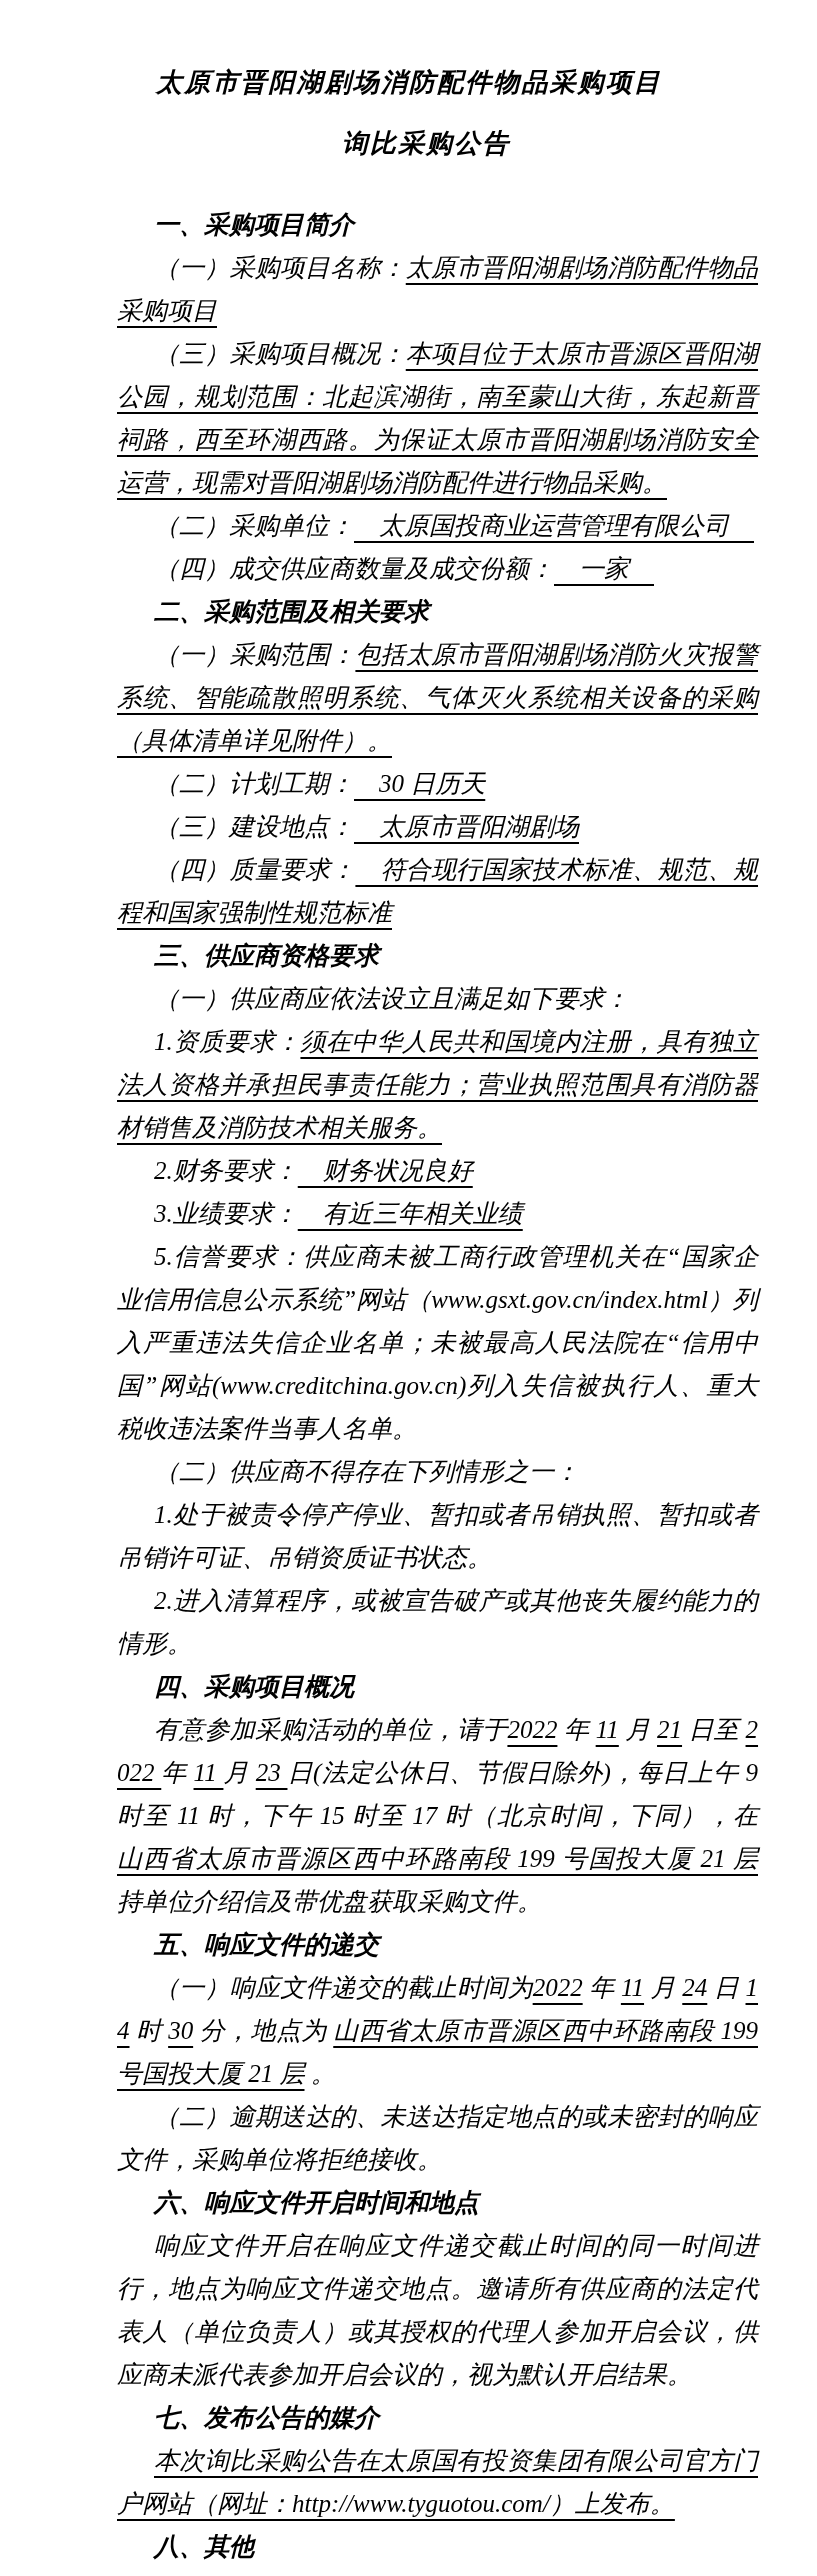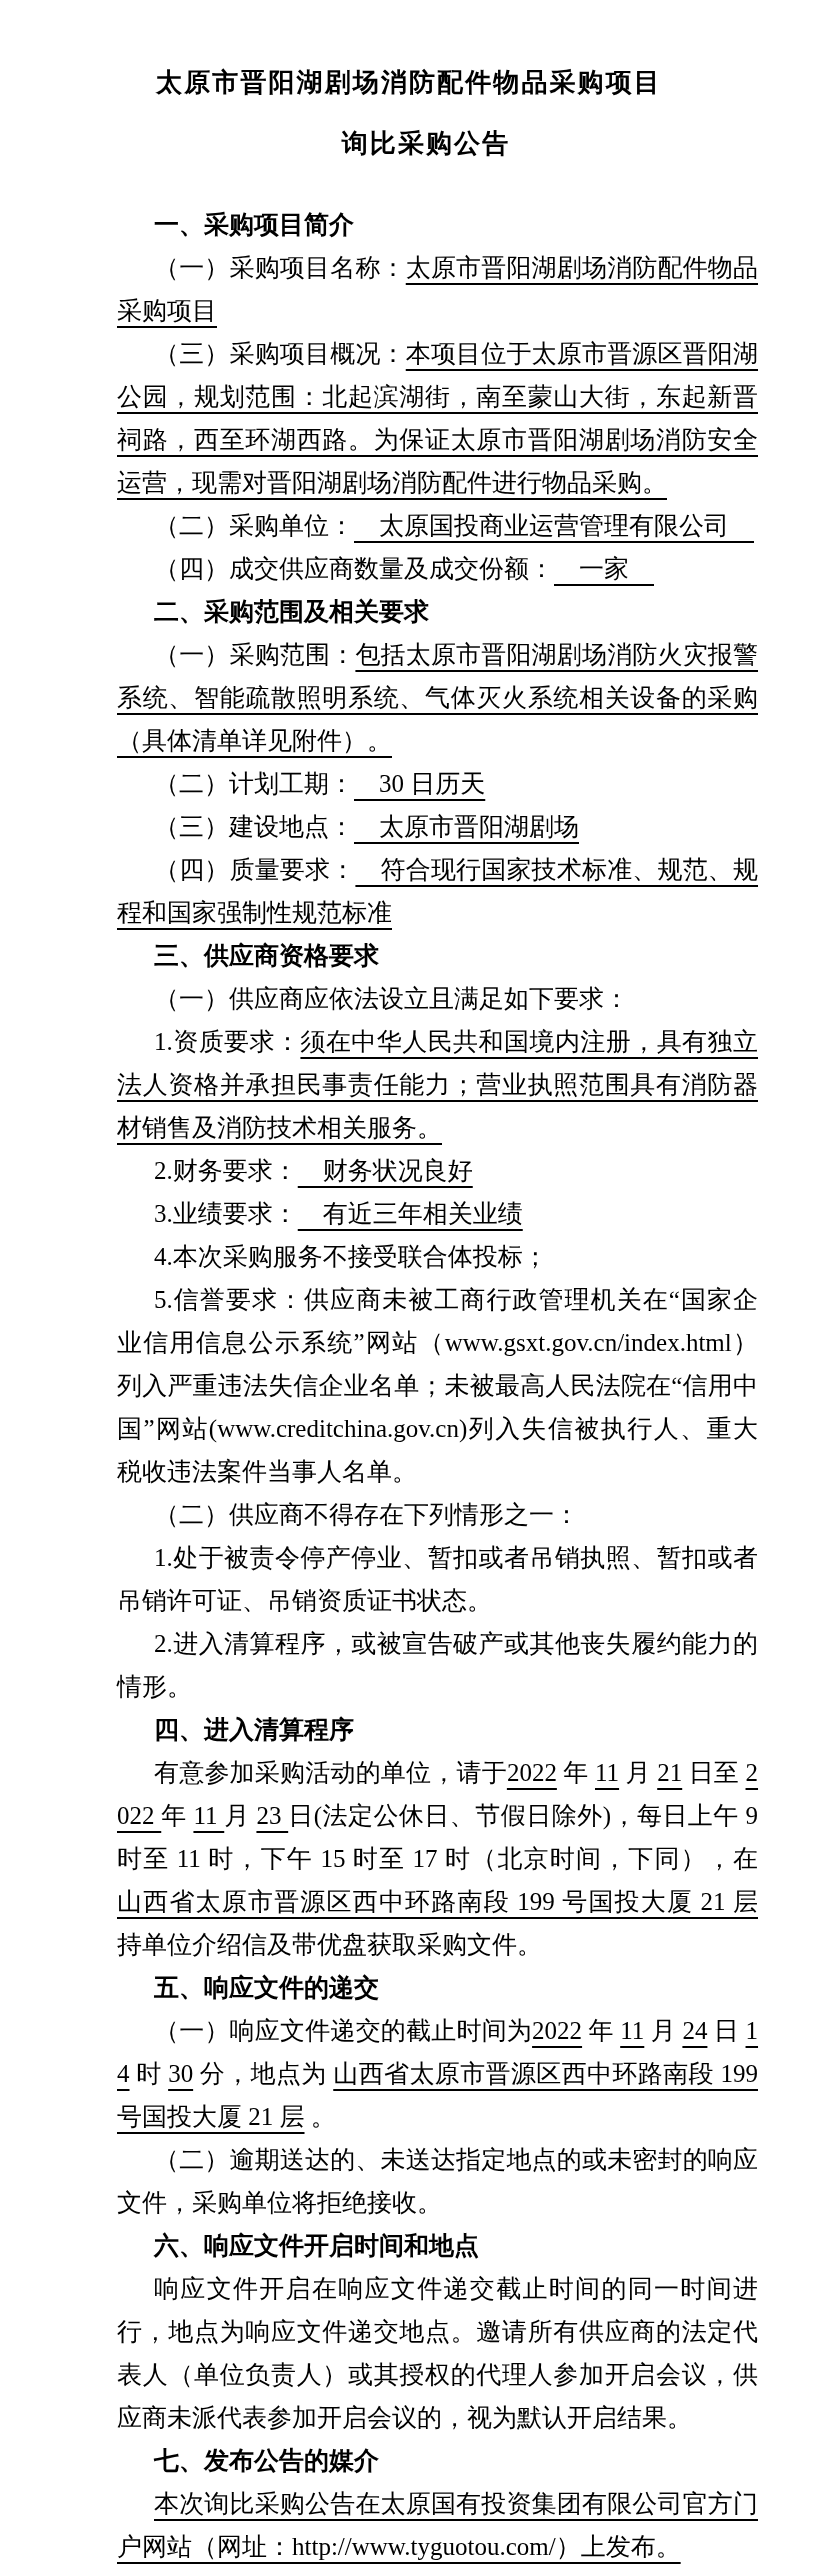--- a/index.html
+++ b/index.html
@@ -10,21 +10,21 @@
   }
   body {
     width: 818px;
     min-height: 2960px;
     font-family: "Liberation Serif", "DejaVu Serif", serif;
   }
   .doc {
     padding-top: 66px;
     width: 818px;
   }
-  .doc p { margin: 0; }
+  .doc p { margin: 0; font-style: italic; }
 
   p.title, p.subtitle {
     text-align: center;
     font-size: 26px;
     font-weight: bold;
     line-height: 34px;
     letter-spacing: 2.1px;
   }
   p.subtitle { margin-top: 27px; padding-left: 34px; }
 
@@ -67,26 +67,25 @@
       <p class="heading"><span>二、采购范围及相关要求</span></p>
       <p class="body"><span>（一）采购范围：</span><span class="u">包括太原市晋阳湖剧场消防火灾报警系统、智能疏散照明系统、气体灭火系统相关设备的采购（具体清单详见附件）。</span></p>
       <p class="body"><span>（二）计划工期：</span><span class="u">　30 日历天</span></p>
       <p class="body"><span>（三）建设地点：</span><span class="u">　太原市晋阳湖剧场</span></p>
       <p class="body"><span>（四）质量要求：</span><span class="u">　符合现行国家技术标准、规范、规程和国家强制性规范标准</span></p>
       <p class="heading"><span>三、供应商资格要求</span></p>
       <p class="body"><span>（一）供应商应依法设立且满足如下要求：</span></p>
       <p class="body"><span>1.资质要求：</span><span class="u">须在中华人民共和国境内注册，具有独立法人资格并承担民事责任能力；营业执照范围具有消防器材销售及消防技术相关服务。</span></p>
       <p class="body"><span>2.财务要求：</span><span class="u">　财务状况良好</span></p>
       <p class="body"><span>3.业绩要求：</span><span class="u">　有近三年相关业绩</span></p>
-      <p class="body"><span>4.本次采购服务不接受联合体投标；</span></p>
       <p class="body"><span>5.信誉要求：供应商未被工商行政管理机关在“国家企业信用信息公示系统”网站（www.gsxt.gov.cn/index.html）列入严重违法失信企业名单；未被最高人民法院在“信用中国”网站(www.creditchina.gov.cn)列入失信被执行人、重大税收违法案件当事人名单。</span></p>
       <p class="body"><span>（二）供应商不得存在下列情形之一：</span></p>
       <p class="body"><span>1.处于被责令停产停业、暂扣或者吊销执照、暂扣或者吊销许可证、吊销资质证书状态。</span></p>
       <p class="body"><span>2.进入清算程序，或被宣告破产或其他丧失履约能力的情形。</span></p>
-      <p class="heading"><span>四、进入清算程序</span></p>
+      <p class="heading"><span>四、采购项目概况</span></p>
       <p class="body"><span>有意参加采购活动的单位，请于</span><span class="u">2022</span><span> 年 </span><span class="u">11</span><span> 月 </span><span class="u">21</span><span> 日至 </span><span class="u"> 2022 </span><span> 年 </span><span class="u"> 11 </span><span> 月 </span><span class="u"> 23 </span><span> 日(法定公休日、节假日除外)，每日上午 9 时至 11 时，下午 15 时至 17 时（北京时间，下同），在 </span><span class="u">山西省太原市晋源区西中环路南段 199 号国投大厦 21 层</span><span> 持单位介绍信及带优盘获取采购文件。</span></p>
       <p class="heading"><span>五、响应文件的递交</span></p>
       <p class="body"><span>（一）响应文件递交的截止时间为</span><span class="u">2022</span><span> 年 </span><span class="u">11</span><span> 月 </span><span class="u">24</span><span> 日 </span><span class="u">14</span><span> 时 </span><span class="u">30</span><span> 分，地点为 </span><span class="u">山西省太原市晋源区西中环路南段 199 号国投大厦 21 层</span><span> 。</span></p>
       <p class="body"><span>（二）逾期送达的、未送达指定地点的或未密封的响应文件，采购单位将拒绝接收。</span></p>
       <p class="heading"><span>六、响应文件开启时间和地点</span></p>
       <p class="body"><span>响应文件开启在响应文件递交截止时间的同一时间进行，地点为响应文件递交地点。邀请所有供应商的法定代表人（单位负责人）或其授权的代理人参加开启会议，供应商未派代表参加开启会议的，视为默认开启结果。</span></p>
       <p class="heading"><span>七、发布公告的媒介</span></p>
       <p class="body"><span class="u">本次询比采购公告在太原国有投资集团有限公司官方门户网站（网址：http://www.tyguotou.com/）上发布。</span></p>
       <p class="heading"><span>八、其他</span></p>
       <p class="body"><span>本项目的监督部门为太原国有投资集团有限公司。</span></p>

